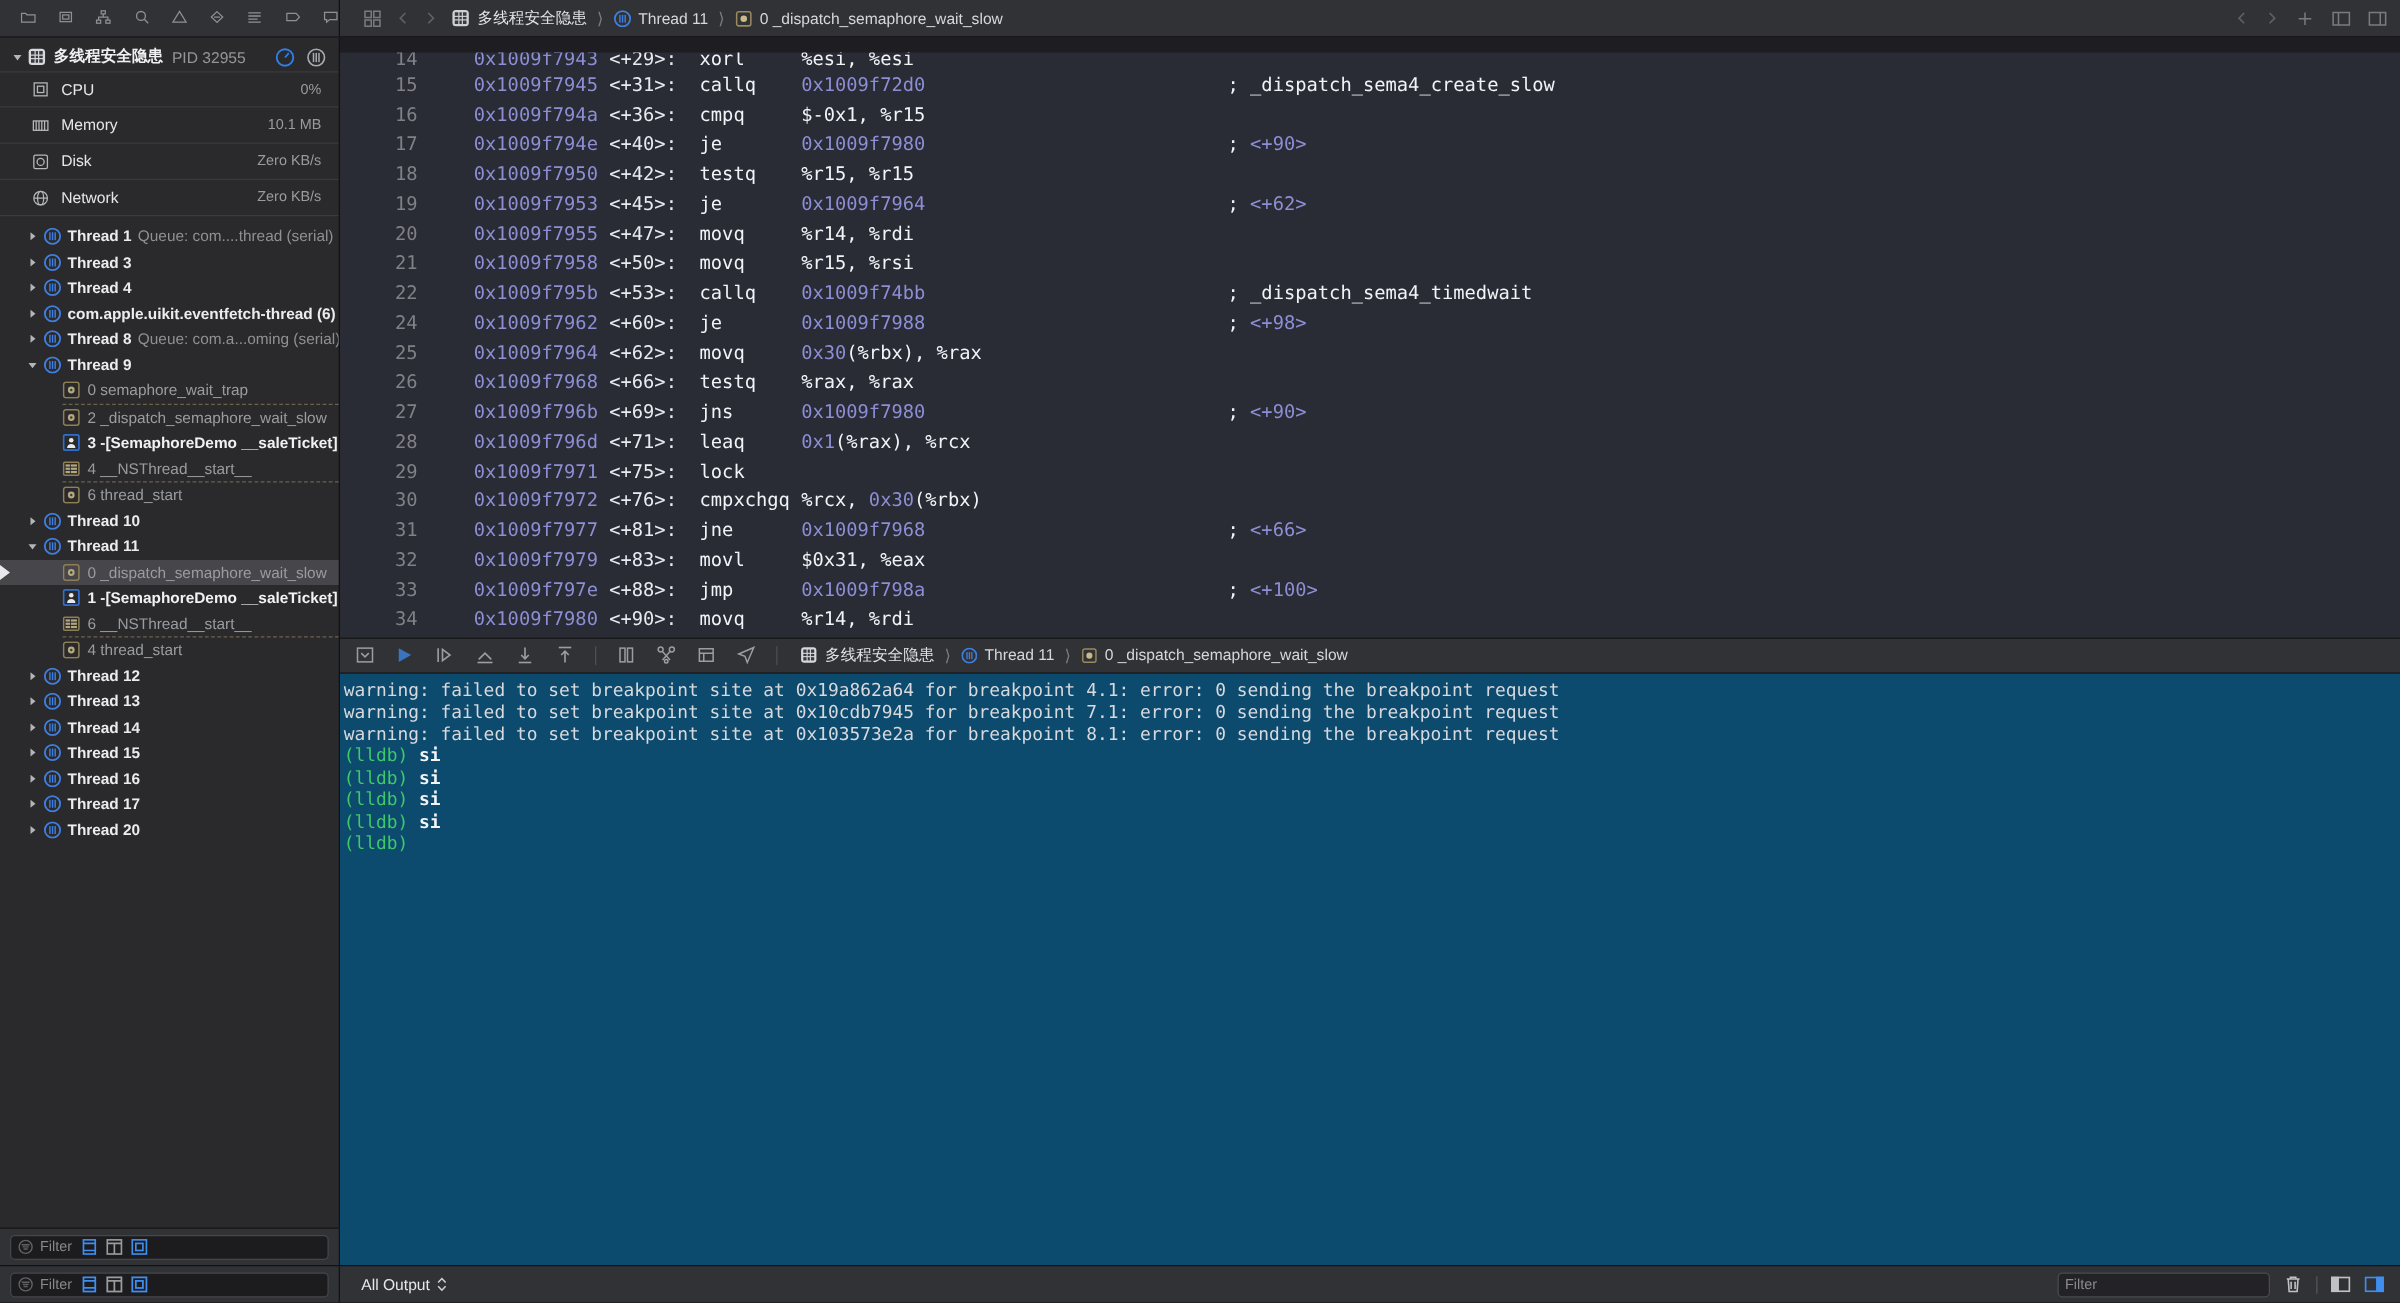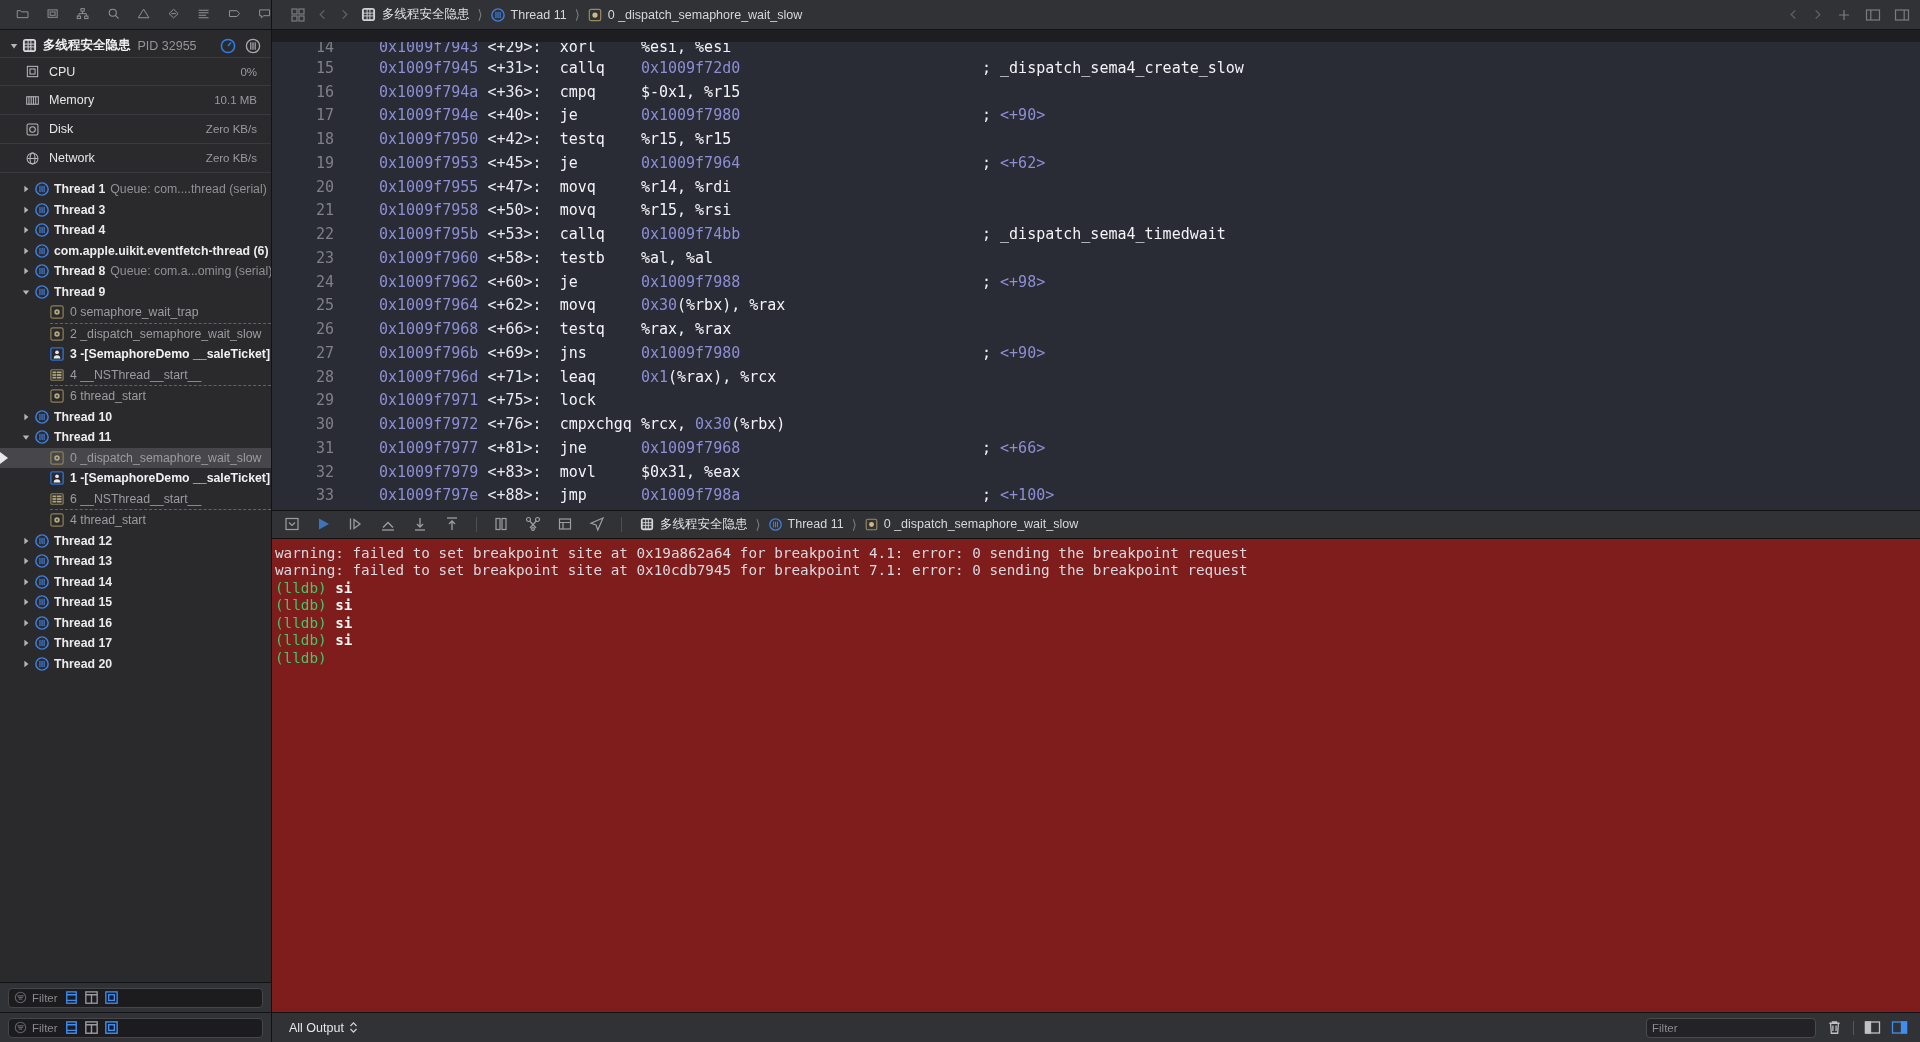--- a/index.html
+++ b/index.html
@@ -183,21 +183,21 @@
     padding-left: 12px;
     gap: 16px;
   }
   .dbgbar .sep { width: 1px; height: 15px; background: #4e4f54; }
   .dbg-ico { width: 16px; height: 16px; opacity: .72; }
   .dbg-bc { display: flex; align-items: center; gap: 6px; margin-left: 2px; }
 
   
   .console {
     flex: 1;
-    background: #7f1d1d;
+    background: #0c4a6e;
     font-family: "DejaVu Sans Mono", monospace;
     font-size: 14.3px;
     padding: 6px 0 0 3px;
     overflow: hidden;
     line-height: 17.5px;
   }
   .cline { color: #d8d9dd; white-space: pre; }
   .prompt { color: #3fc96a; }
   .cmdtxt { color: #f3f4f6; font-weight: bold; }
 
@@ -885,21 +885,20 @@
       <div class="code" id="code-area">
           <div class="cl clipped"><span class="lineno">14</span><span class="arrowcol"></span><span><span class="addr">0x1009f7943</span> <span class="off">&lt;+29&gt;:  </span><span class="mnem">xorl     </span><span class="oper">%esi, %esi</span></span></div>
           <div class="cl"><span class="lineno">15</span><span class="arrowcol"></span><span><span class="addr">0x1009f7945</span> <span class="off">&lt;+31&gt;:  </span><span class="mnem">callq    </span><span class="imm">0x1009f72d0</span></span><span class="cmt cmtcol">; _dispatch_sema4_create_slow</span></div>
           <div class="cl"><span class="lineno">16</span><span class="arrowcol"></span><span><span class="addr">0x1009f794a</span> <span class="off">&lt;+36&gt;:  </span><span class="mnem">cmpq     </span><span class="oper">$-0x1, %r15</span></span></div>
           <div class="cl"><span class="lineno">17</span><span class="arrowcol"></span><span><span class="addr">0x1009f794e</span> <span class="off">&lt;+40&gt;:  </span><span class="mnem">je       </span><span class="imm">0x1009f7980</span></span><span class="cmt cmtcol">; <span class="off2">&lt;+90&gt;</span></span></div>
           <div class="cl"><span class="lineno">18</span><span class="arrowcol"></span><span><span class="addr">0x1009f7950</span> <span class="off">&lt;+42&gt;:  </span><span class="mnem">testq    </span><span class="oper">%r15, %r15</span></span></div>
           <div class="cl"><span class="lineno">19</span><span class="arrowcol"></span><span><span class="addr">0x1009f7953</span> <span class="off">&lt;+45&gt;:  </span><span class="mnem">je       </span><span class="imm">0x1009f7964</span></span><span class="cmt cmtcol">; <span class="off2">&lt;+62&gt;</span></span></div>
           <div class="cl"><span class="lineno">20</span><span class="arrowcol"></span><span><span class="addr">0x1009f7955</span> <span class="off">&lt;+47&gt;:  </span><span class="mnem">movq     </span><span class="oper">%r14, %rdi</span></span></div>
           <div class="cl"><span class="lineno">21</span><span class="arrowcol"></span><span><span class="addr">0x1009f7958</span> <span class="off">&lt;+50&gt;:  </span><span class="mnem">movq     </span><span class="oper">%r15, %rsi</span></span></div>
           <div class="cl"><span class="lineno">22</span><span class="arrowcol"></span><span><span class="addr">0x1009f795b</span> <span class="off">&lt;+53&gt;:  </span><span class="mnem">callq    </span><span class="imm">0x1009f74bb</span></span><span class="cmt cmtcol">; _dispatch_sema4_timedwait</span></div>
-          <div class="cl"><span class="lineno">23</span><span class="arrowcol"></span><span><span class="addr">0x1009f7960</span> <span class="off">&lt;+58&gt;:  </span><span class="mnem">testb    </span><span class="oper">%al, %al</span></span></div>
           <div class="cl"><span class="lineno">24</span><span class="arrowcol"></span><span><span class="addr">0x1009f7962</span> <span class="off">&lt;+60&gt;:  </span><span class="mnem">je       </span><span class="imm">0x1009f7988</span></span><span class="cmt cmtcol">; <span class="off2">&lt;+98&gt;</span></span></div>
           <div class="cl"><span class="lineno">25</span><span class="arrowcol"></span><span><span class="addr">0x1009f7964</span> <span class="off">&lt;+62&gt;:  </span><span class="mnem">movq     </span><span class="imm">0x30</span><span class="oper">(%rbx), %rax</span></span></div>
           <div class="cl"><span class="lineno">26</span><span class="arrowcol"></span><span><span class="addr">0x1009f7968</span> <span class="off">&lt;+66&gt;:  </span><span class="mnem">testq    </span><span class="oper">%rax, %rax</span></span></div>
           <div class="cl"><span class="lineno">27</span><span class="arrowcol"></span><span><span class="addr">0x1009f796b</span> <span class="off">&lt;+69&gt;:  </span><span class="mnem">jns      </span><span class="imm">0x1009f7980</span></span><span class="cmt cmtcol">; <span class="off2">&lt;+90&gt;</span></span></div>
           <div class="cl"><span class="lineno">28</span><span class="arrowcol"></span><span><span class="addr">0x1009f796d</span> <span class="off">&lt;+71&gt;:  </span><span class="mnem">leaq     </span><span class="imm">0x1</span><span class="oper">(%rax), %rcx</span></span></div>
           <div class="cl"><span class="lineno">29</span><span class="arrowcol"></span><span><span class="addr">0x1009f7971</span> <span class="off">&lt;+75&gt;:  </span><span class="mnem">lock     </span><span class="oper"></span></span></div>
           <div class="cl"><span class="lineno">30</span><span class="arrowcol"></span><span><span class="addr">0x1009f7972</span> <span class="off">&lt;+76&gt;:  </span><span class="mnem">cmpxchgq </span><span class="oper">%rcx, </span><span class="imm">0x30</span><span class="oper">(%rbx)</span></span></div>
           <div class="cl"><span class="lineno">31</span><span class="arrowcol"></span><span><span class="addr">0x1009f7977</span> <span class="off">&lt;+81&gt;:  </span><span class="mnem">jne      </span><span class="imm">0x1009f7968</span></span><span class="cmt cmtcol">; <span class="off2">&lt;+66&gt;</span></span></div>
           <div class="cl"><span class="lineno">32</span><span class="arrowcol"></span><span><span class="addr">0x1009f7979</span> <span class="off">&lt;+83&gt;:  </span><span class="mnem">movl     </span><span class="oper">$0x31, %eax</span></span></div>
           <div class="cl"><span class="lineno">33</span><span class="arrowcol"></span><span><span class="addr">0x1009f797e</span> <span class="off">&lt;+88&gt;:  </span><span class="mnem">jmp      </span><span class="imm">0x1009f798a</span></span><span class="cmt cmtcol">; <span class="off2">&lt;+100&gt;</span></span></div>
@@ -1006,20 +1005,21 @@
                 <circle cx="8" cy="8" r="3" fill="#c8b987"></circle>
               </svg>
             </span>
           <span>0 _dispatch_semaphore_wait_slow</span>
         </div>
       </div>
 
       <div class="console" id="console-area">
           <div class="cline">warning: failed to set breakpoint site at 0x19a862a64 for breakpoint 4.1: error: 0 sending the breakpoint request</div>
           <div class="cline">warning: failed to set breakpoint site at 0x10cdb7945 for breakpoint 7.1: error: 0 sending the breakpoint request</div>
+          <div class="cline">warning: failed to set breakpoint site at 0x103573e2a for breakpoint 8.1: error: 0 sending the breakpoint request</div>
           <div class="cline"><span class="prompt">(lldb)</span><span class="cmdtxt"> si</span></div>
           <div class="cline"><span class="prompt">(lldb)</span><span class="cmdtxt"> si</span></div>
           <div class="cline"><span class="prompt">(lldb)</span><span class="cmdtxt"> si</span></div>
           <div class="cline"><span class="prompt">(lldb)</span><span class="cmdtxt"> si</span></div>
           <div class="cline"><span class="prompt">(lldb)</span><span class="cmdtxt"></span></div>
         </div>
     </div>
   </div>
 
   <div class="statusbar">

